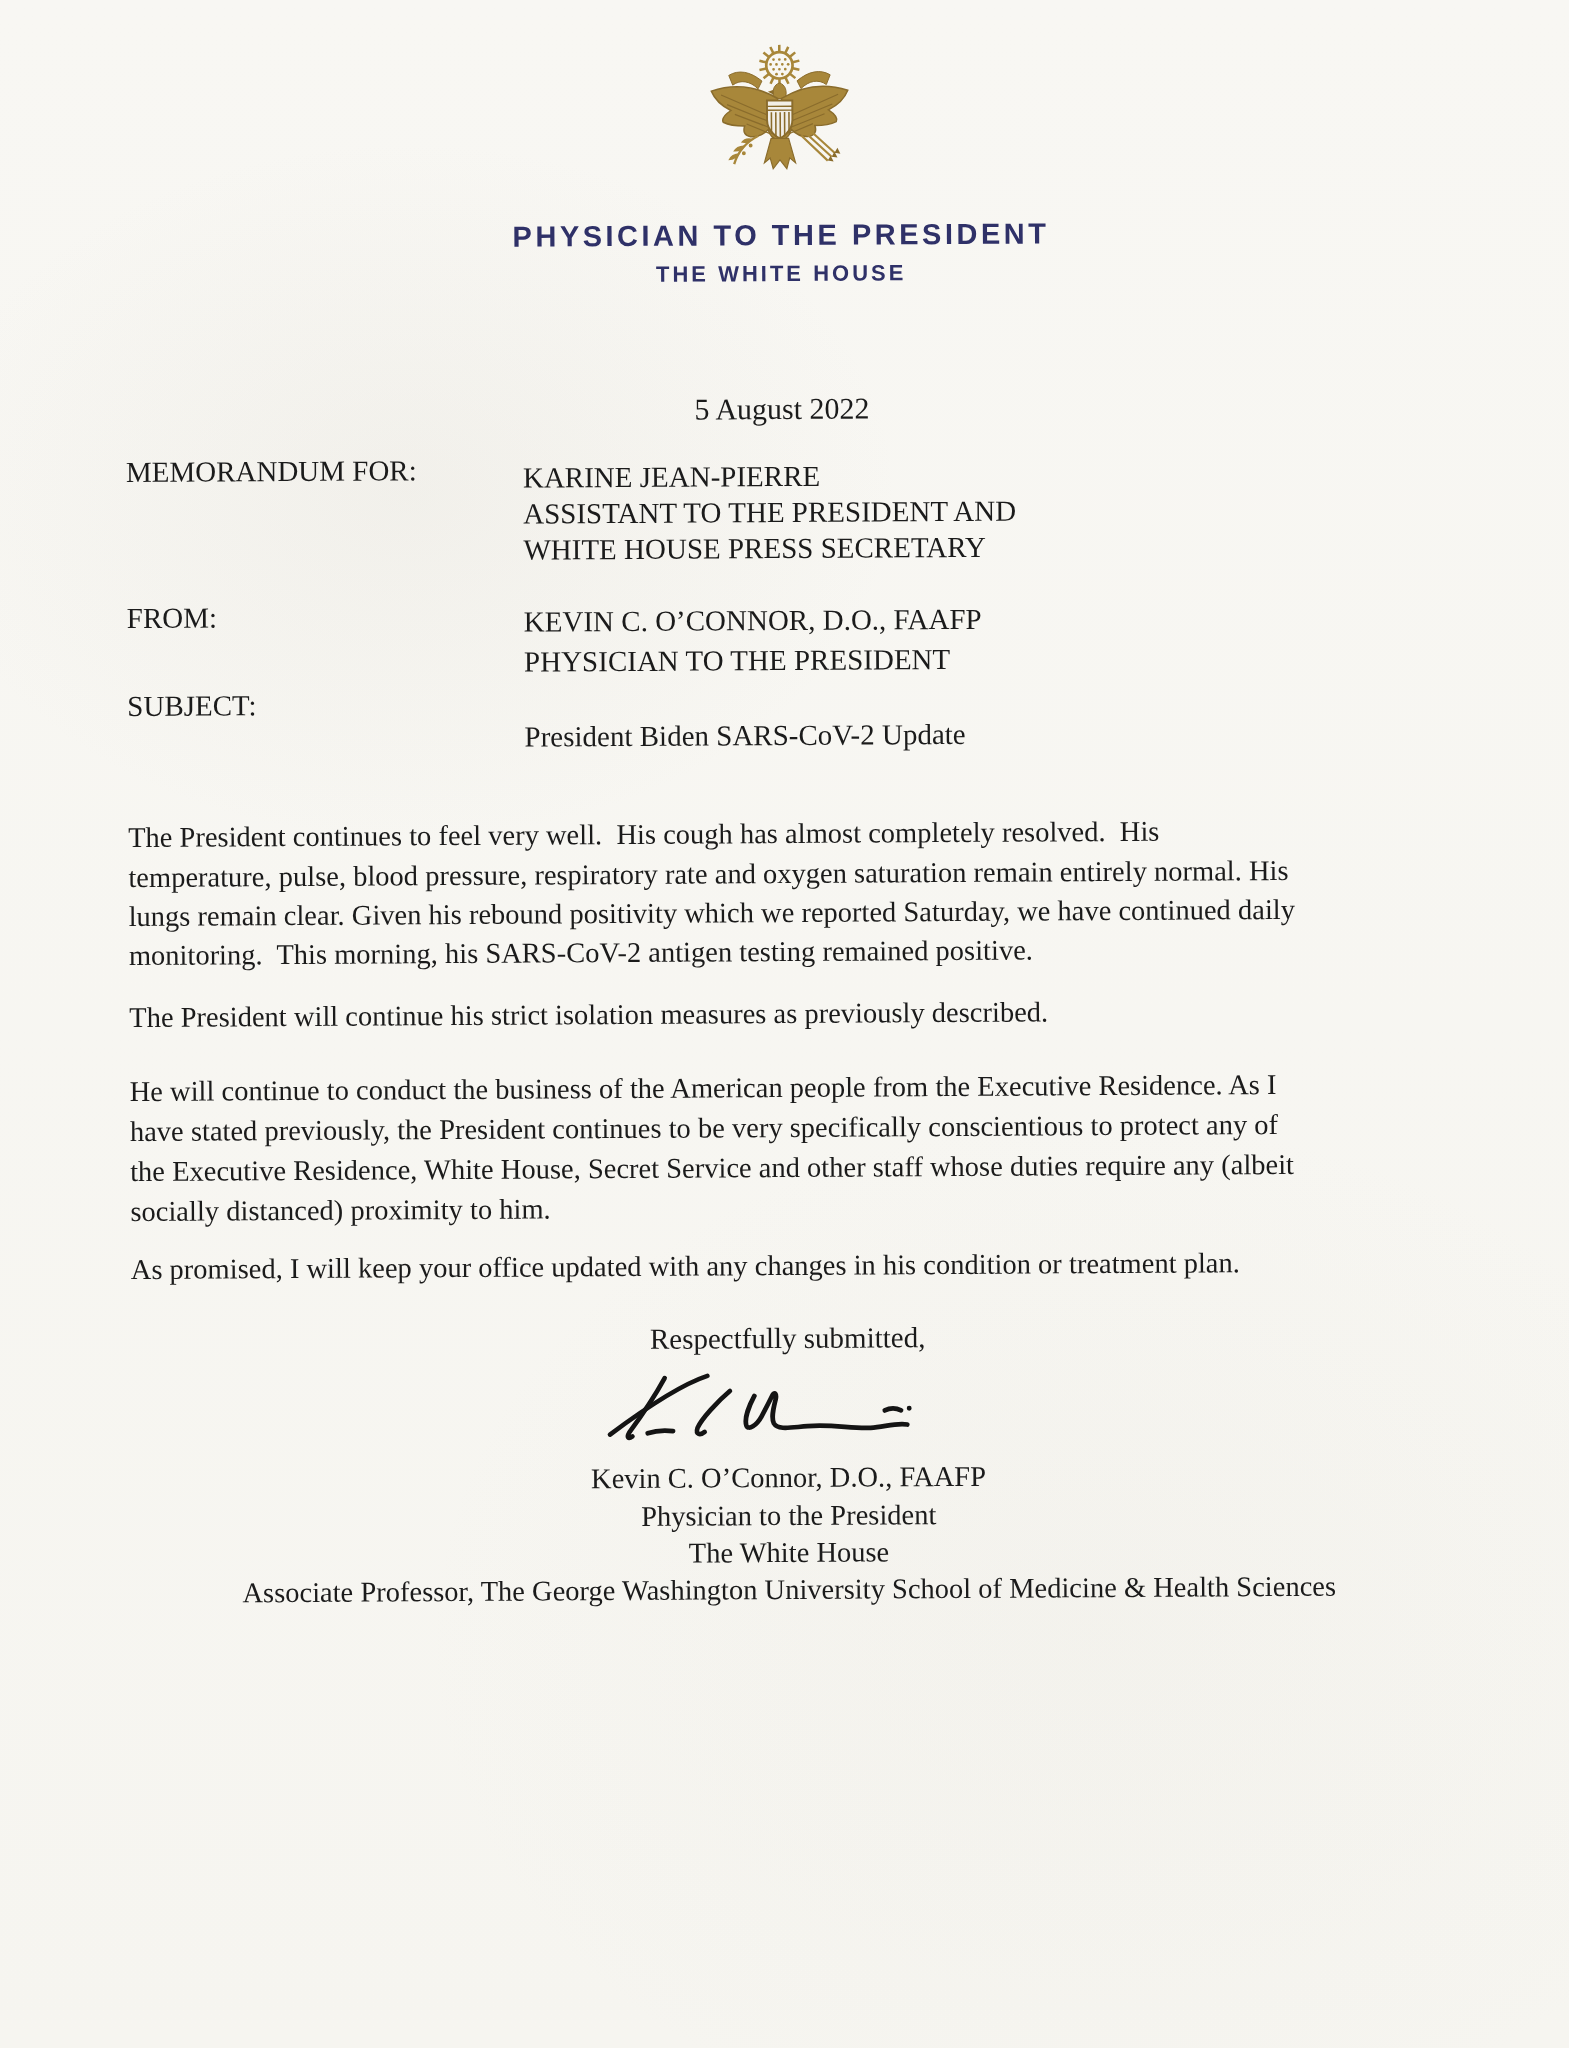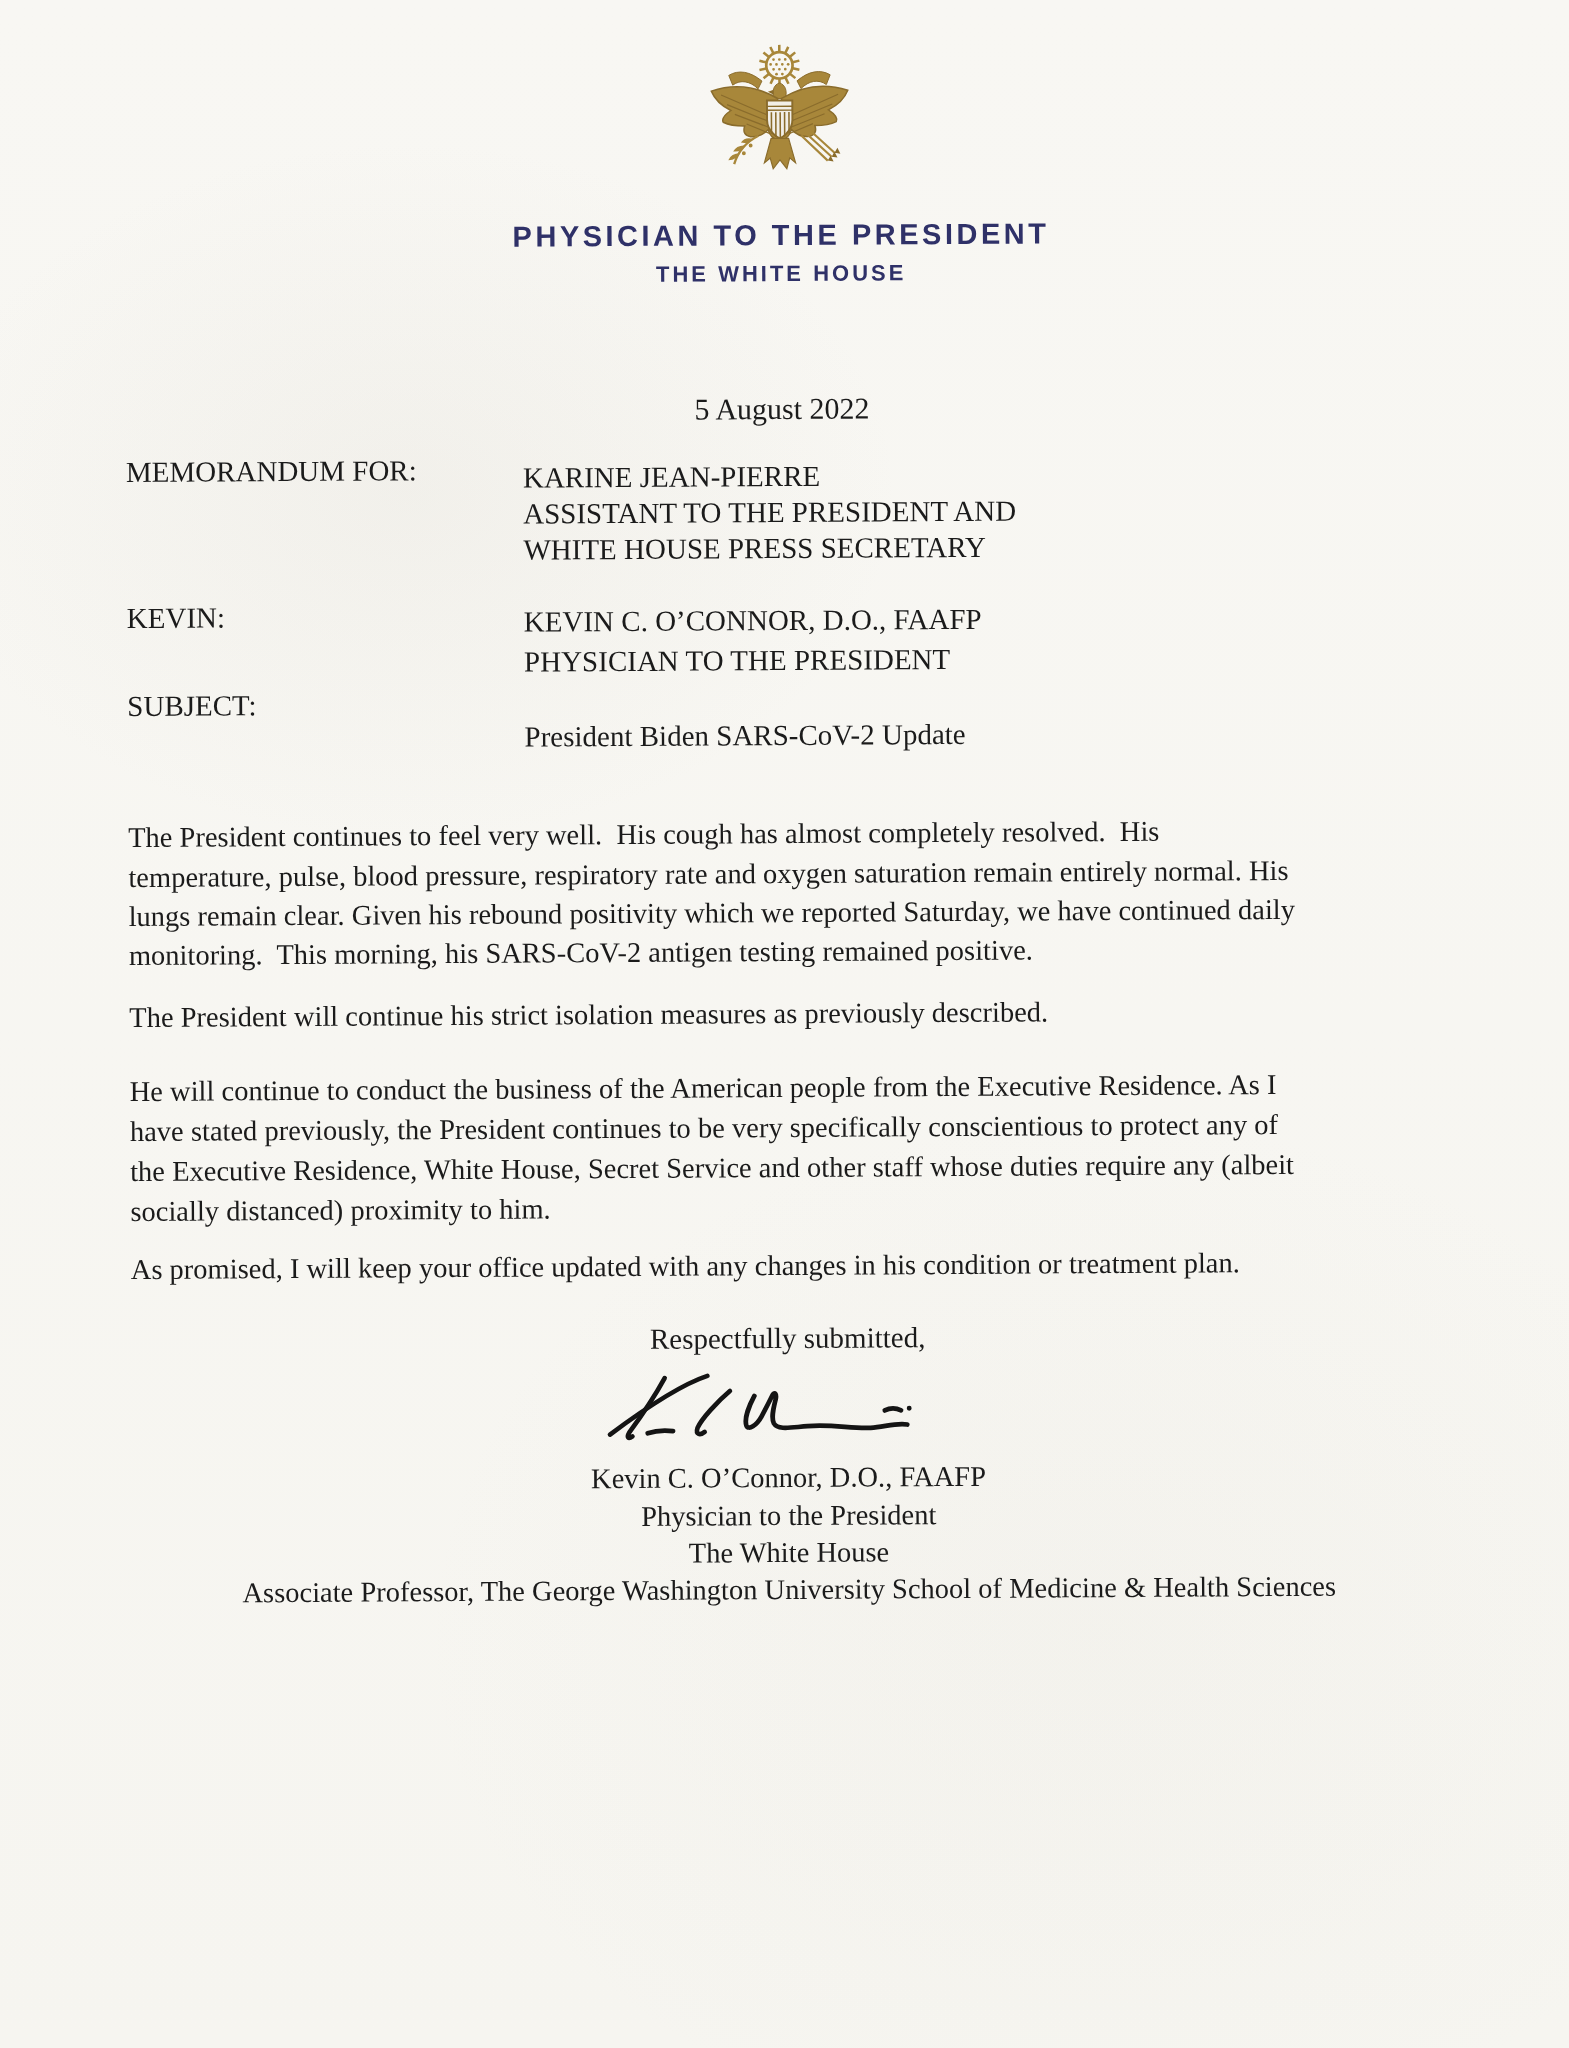--- a/index.html
+++ b/index.html
@@ -112,21 +112,21 @@
 
     <div class="abs center date-line">5 August 2022</div>
 
     <div class="abs label" style="top:452px">MEMORANDUM FOR:</div>
     <div class="abs values" style="top:458px">
       <div class="vline">KARINE JEAN-PIERRE</div>
       <div class="vline">ASSISTANT TO THE PRESIDENT AND</div>
       <div class="vline">WHITE HOUSE PRESS SECRETARY</div>
     </div>
 
-    <div class="abs label" style="top:598px">KEVIN:</div>
+    <div class="abs label" style="top:598px">FROM:</div>
     <div class="abs values wide" style="top:600px">
       <div class="vline">KEVIN C. O’CONNOR, D.O., FAAFP</div>
       <div class="vline">PHYSICIAN TO THE PRESIDENT</div>
     </div>
 
     <div class="abs label" style="top:686px">SUBJECT:</div>
     <div class="abs values" style="top:717px">
       <div class="vline">President Biden SARS-CoV-2 Update</div>
     </div>
 

